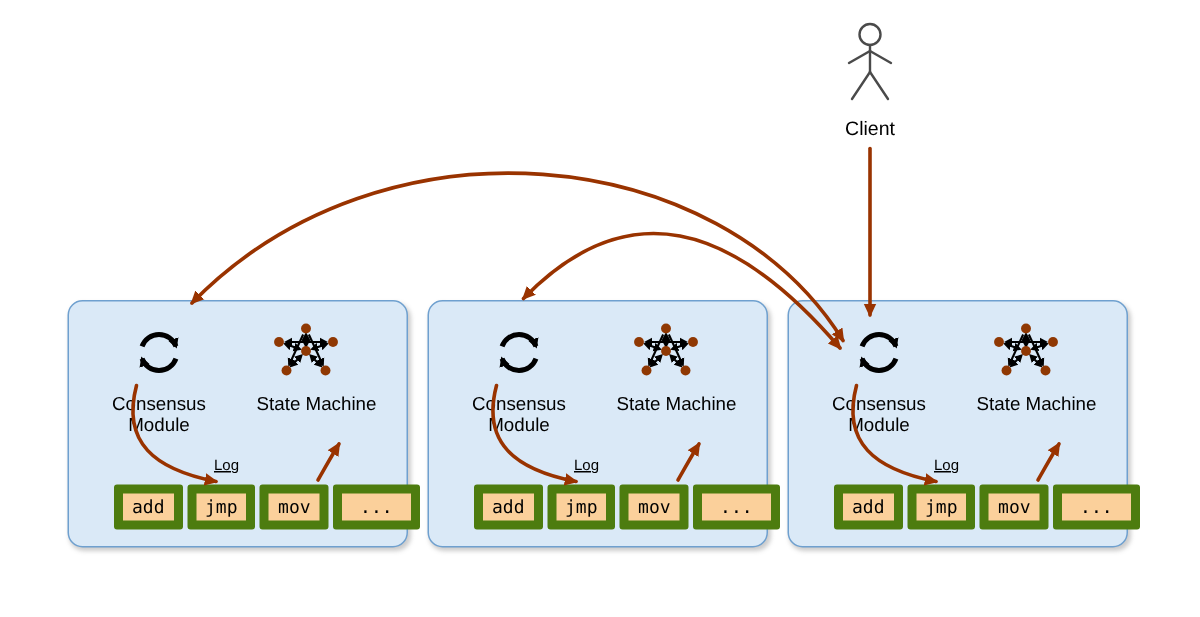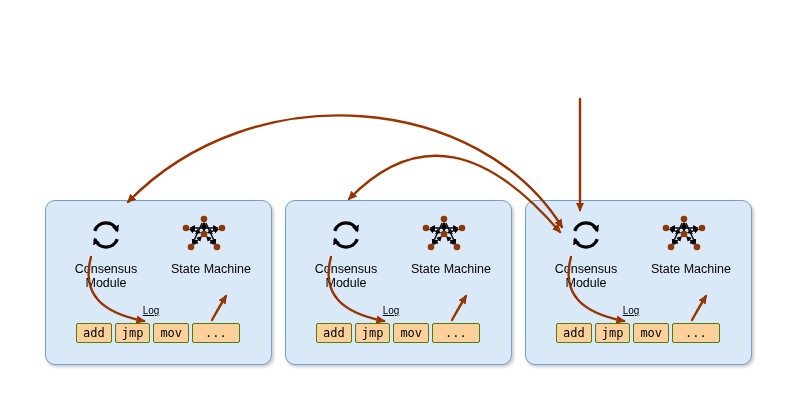--- a/index.html
+++ b/index.html
@@ -16,21 +16,21 @@
   .sm-icon{position:absolute;left:134px;top:13px;}
 
   .label{position:absolute;top:61px;width:86px;text-align:center;
          font-size:12.5px;line-height:1.12;color:#000;}
   .cm-label{left:17px}
   .sm-label{left:122px}
   .log-label{position:absolute;left:60px;top:104px;width:90px;text-align:center;
              font-size:10px;color:#000;text-decoration:underline;}
 
   .log-row{position:absolute;left:30px;top:122px;display:flex;gap:3px;}
-  .log-entry{background:#fbd09b;border:1px solid #4d7c0f;border-radius:2px;
+  .log-entry{background:#fbd09b;border:6px solid #4d7c0f;border-radius:2px;
              font-family:"DejaVu Sans Mono",monospace;font-size:12px;
              line-height:16px;padding:1px 6px;color:#000;white-space:nowrap;}
   .log-entry.wide{padding:1px 12px;}
 
   
   .client{position:absolute;left:556px;top:14px;width:48px;text-align:center;}
   .client-label{font-size:13px;color:#000;margin-top:1px;}
 
   .overlay{position:absolute;left:0;top:0;pointer-events:none;}
 </style>
@@ -150,20 +150,33 @@
     <div class="label sm-label">State Machine</div>
     <div class="log-label">Log</div>
     <div class="log-row">
       <span class="log-entry">add</span>
       <span class="log-entry">jmp</span>
       <span class="log-entry">mov</span>
       <span class="log-entry wide">...</span>
     </div>
   </div>
 
+  <div class="client">
+    <svg width="48" height="58" viewBox="0 0 48 58">
+      <g stroke="#4a4a4a" stroke-width="1.6" fill="none" stroke-linecap="round">
+        <circle cx="24" cy="9" r="7" fill="#ffffff"></circle>
+        <line x1="24" y1="16" x2="24" y2="34"></line>
+        <line x1="24" y1="20" x2="10" y2="28"></line>
+        <line x1="24" y1="20" x2="38" y2="28"></line>
+        <line x1="24" y1="34" x2="12" y2="52"></line>
+        <line x1="24" y1="34" x2="36" y2="52"></line>
+      </g>
+    </svg>
+    <div class="client-label">Client</div>
+  </div>
 
   <svg class="overlay" width="800" height="411" viewBox="0 0 800 411">
     <defs>
       <marker id="ah" viewBox="0 0 10 10" refX="7.5" refY="5" markerWidth="10" markerHeight="10" markerUnits="userSpaceOnUse" orient="auto-start-reverse">
         <path d="M0 0.8 L9 5 L0 9.2 Z" fill="#993300"></path>
       </marker>
     </defs>
     <g stroke="#993300" stroke-width="2.4" fill="none" stroke-linecap="round">
       <path d="M 580 99 L 580 210" marker-end="url(#ah)"></path>
       <path d="M 562 227 C 480 95, 255 72, 128 202" marker-start="url(#ah)" marker-end="url(#ah)"></path>

